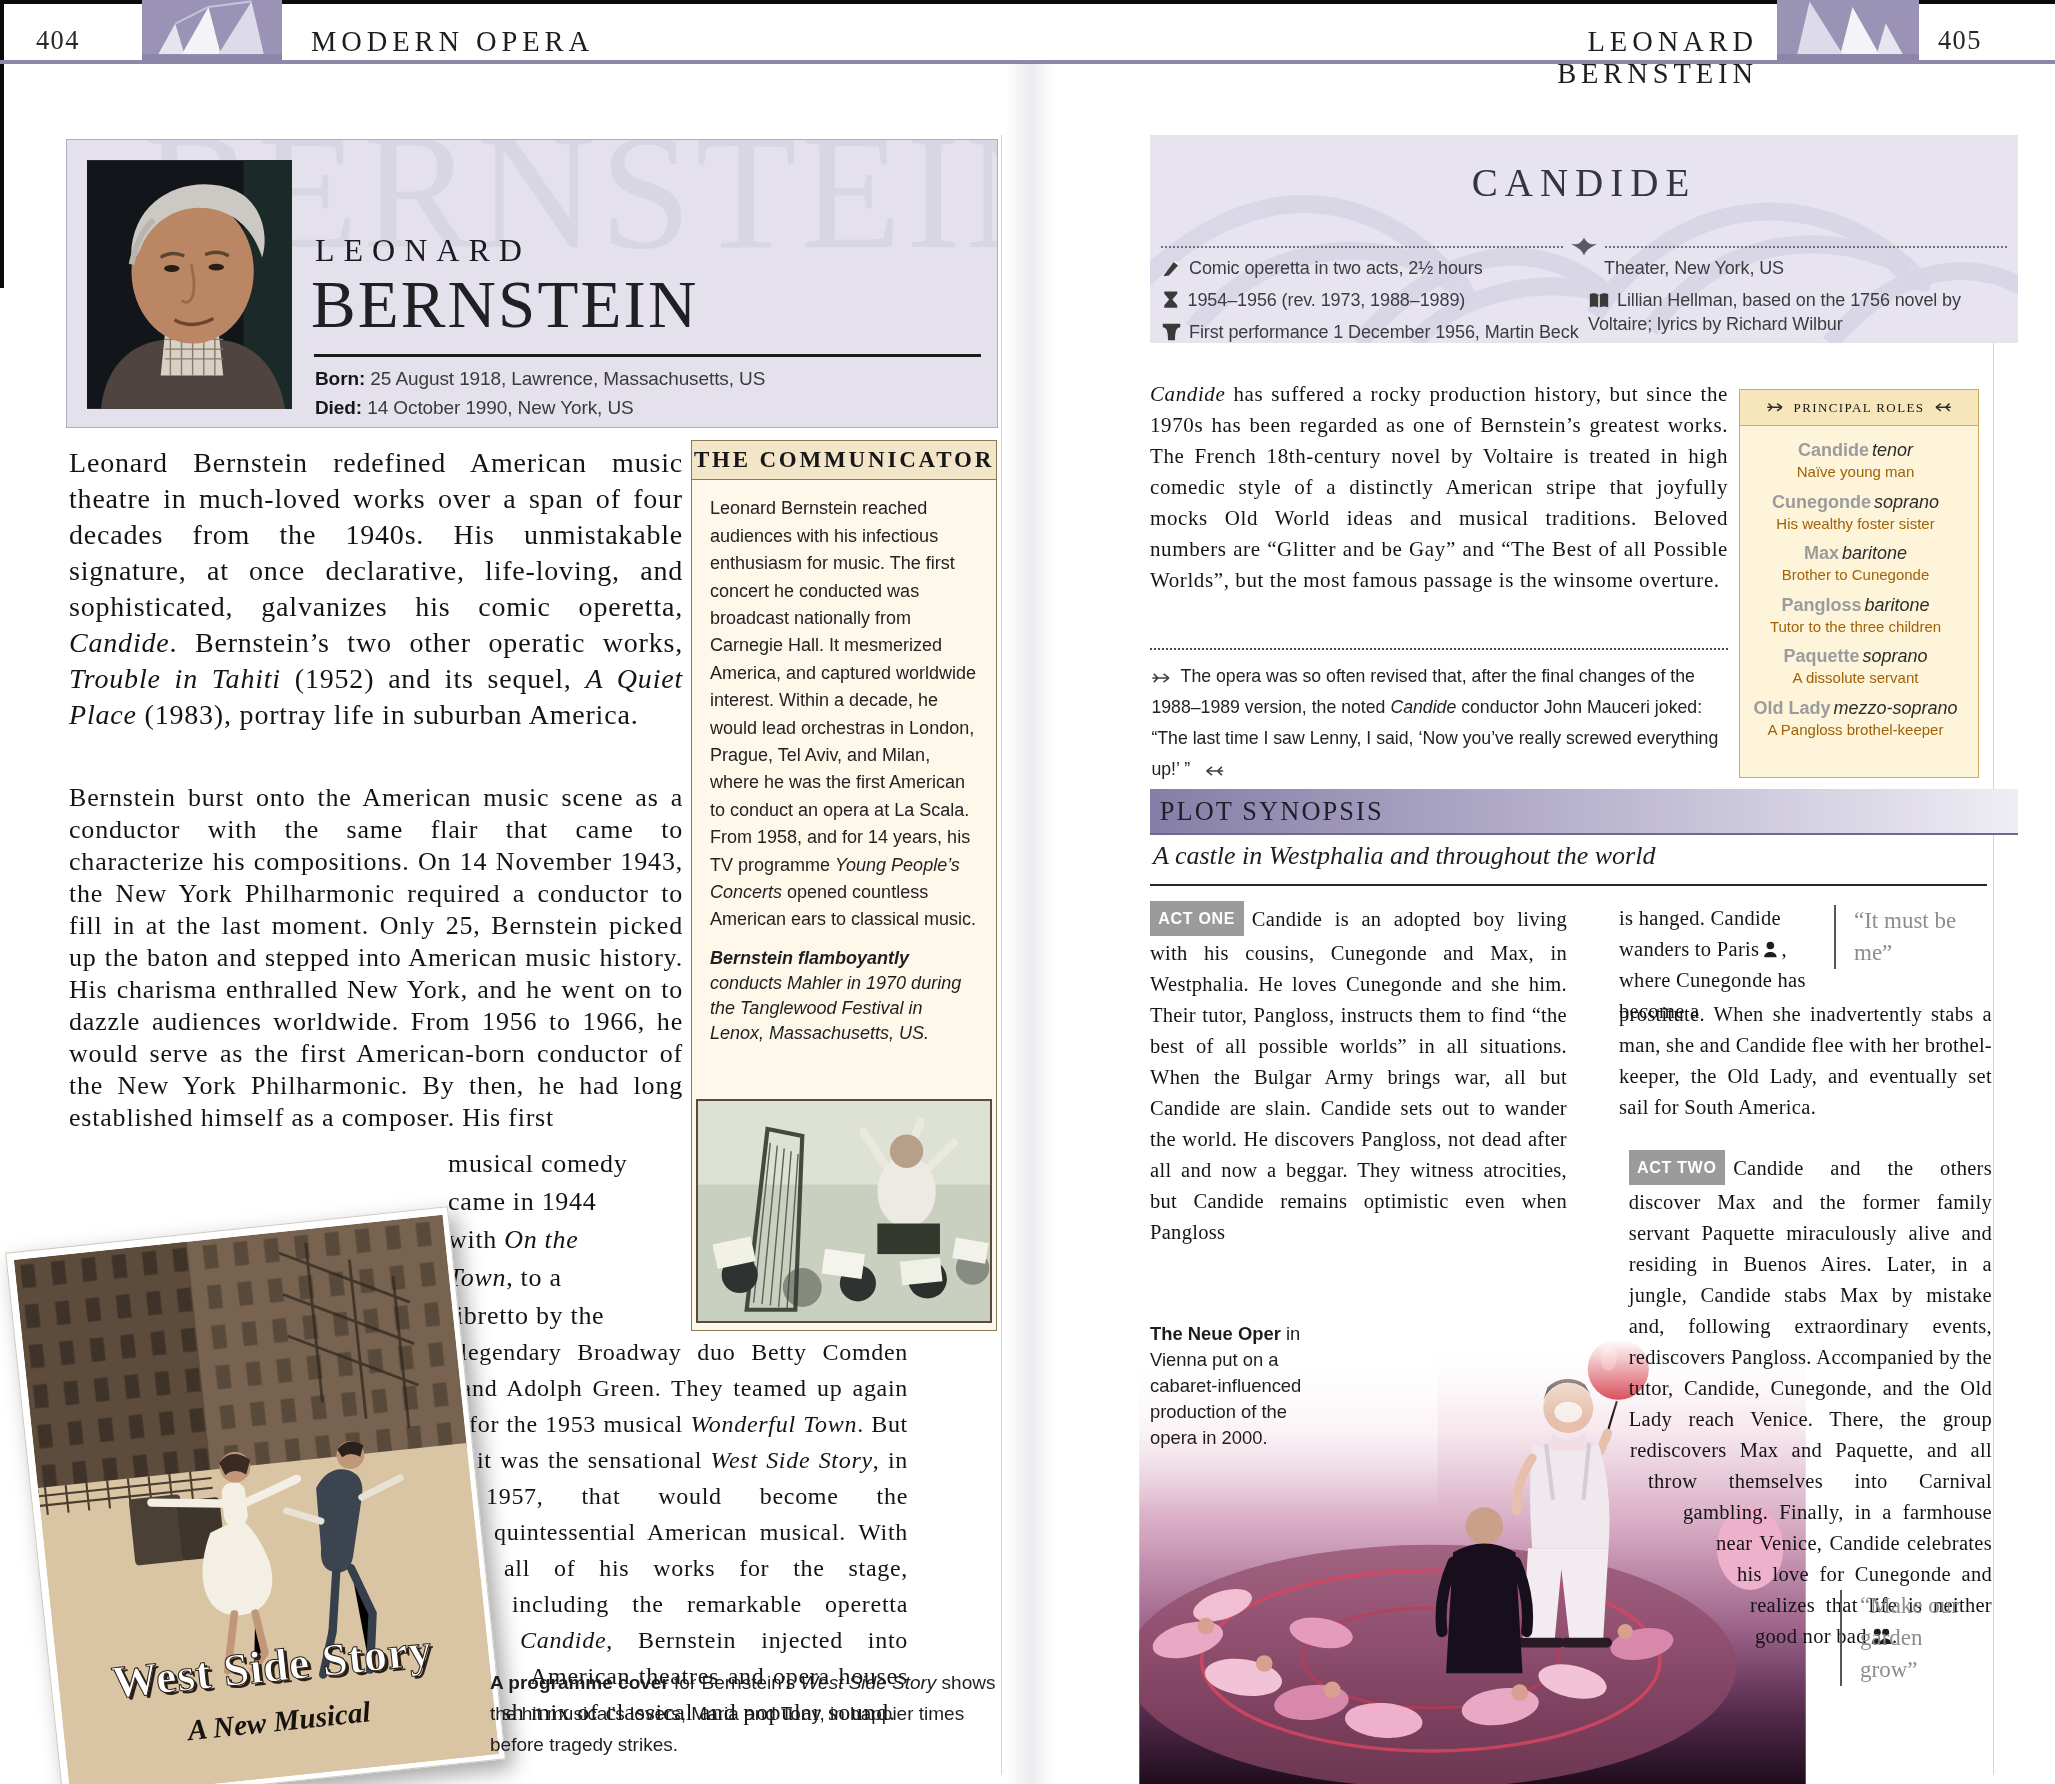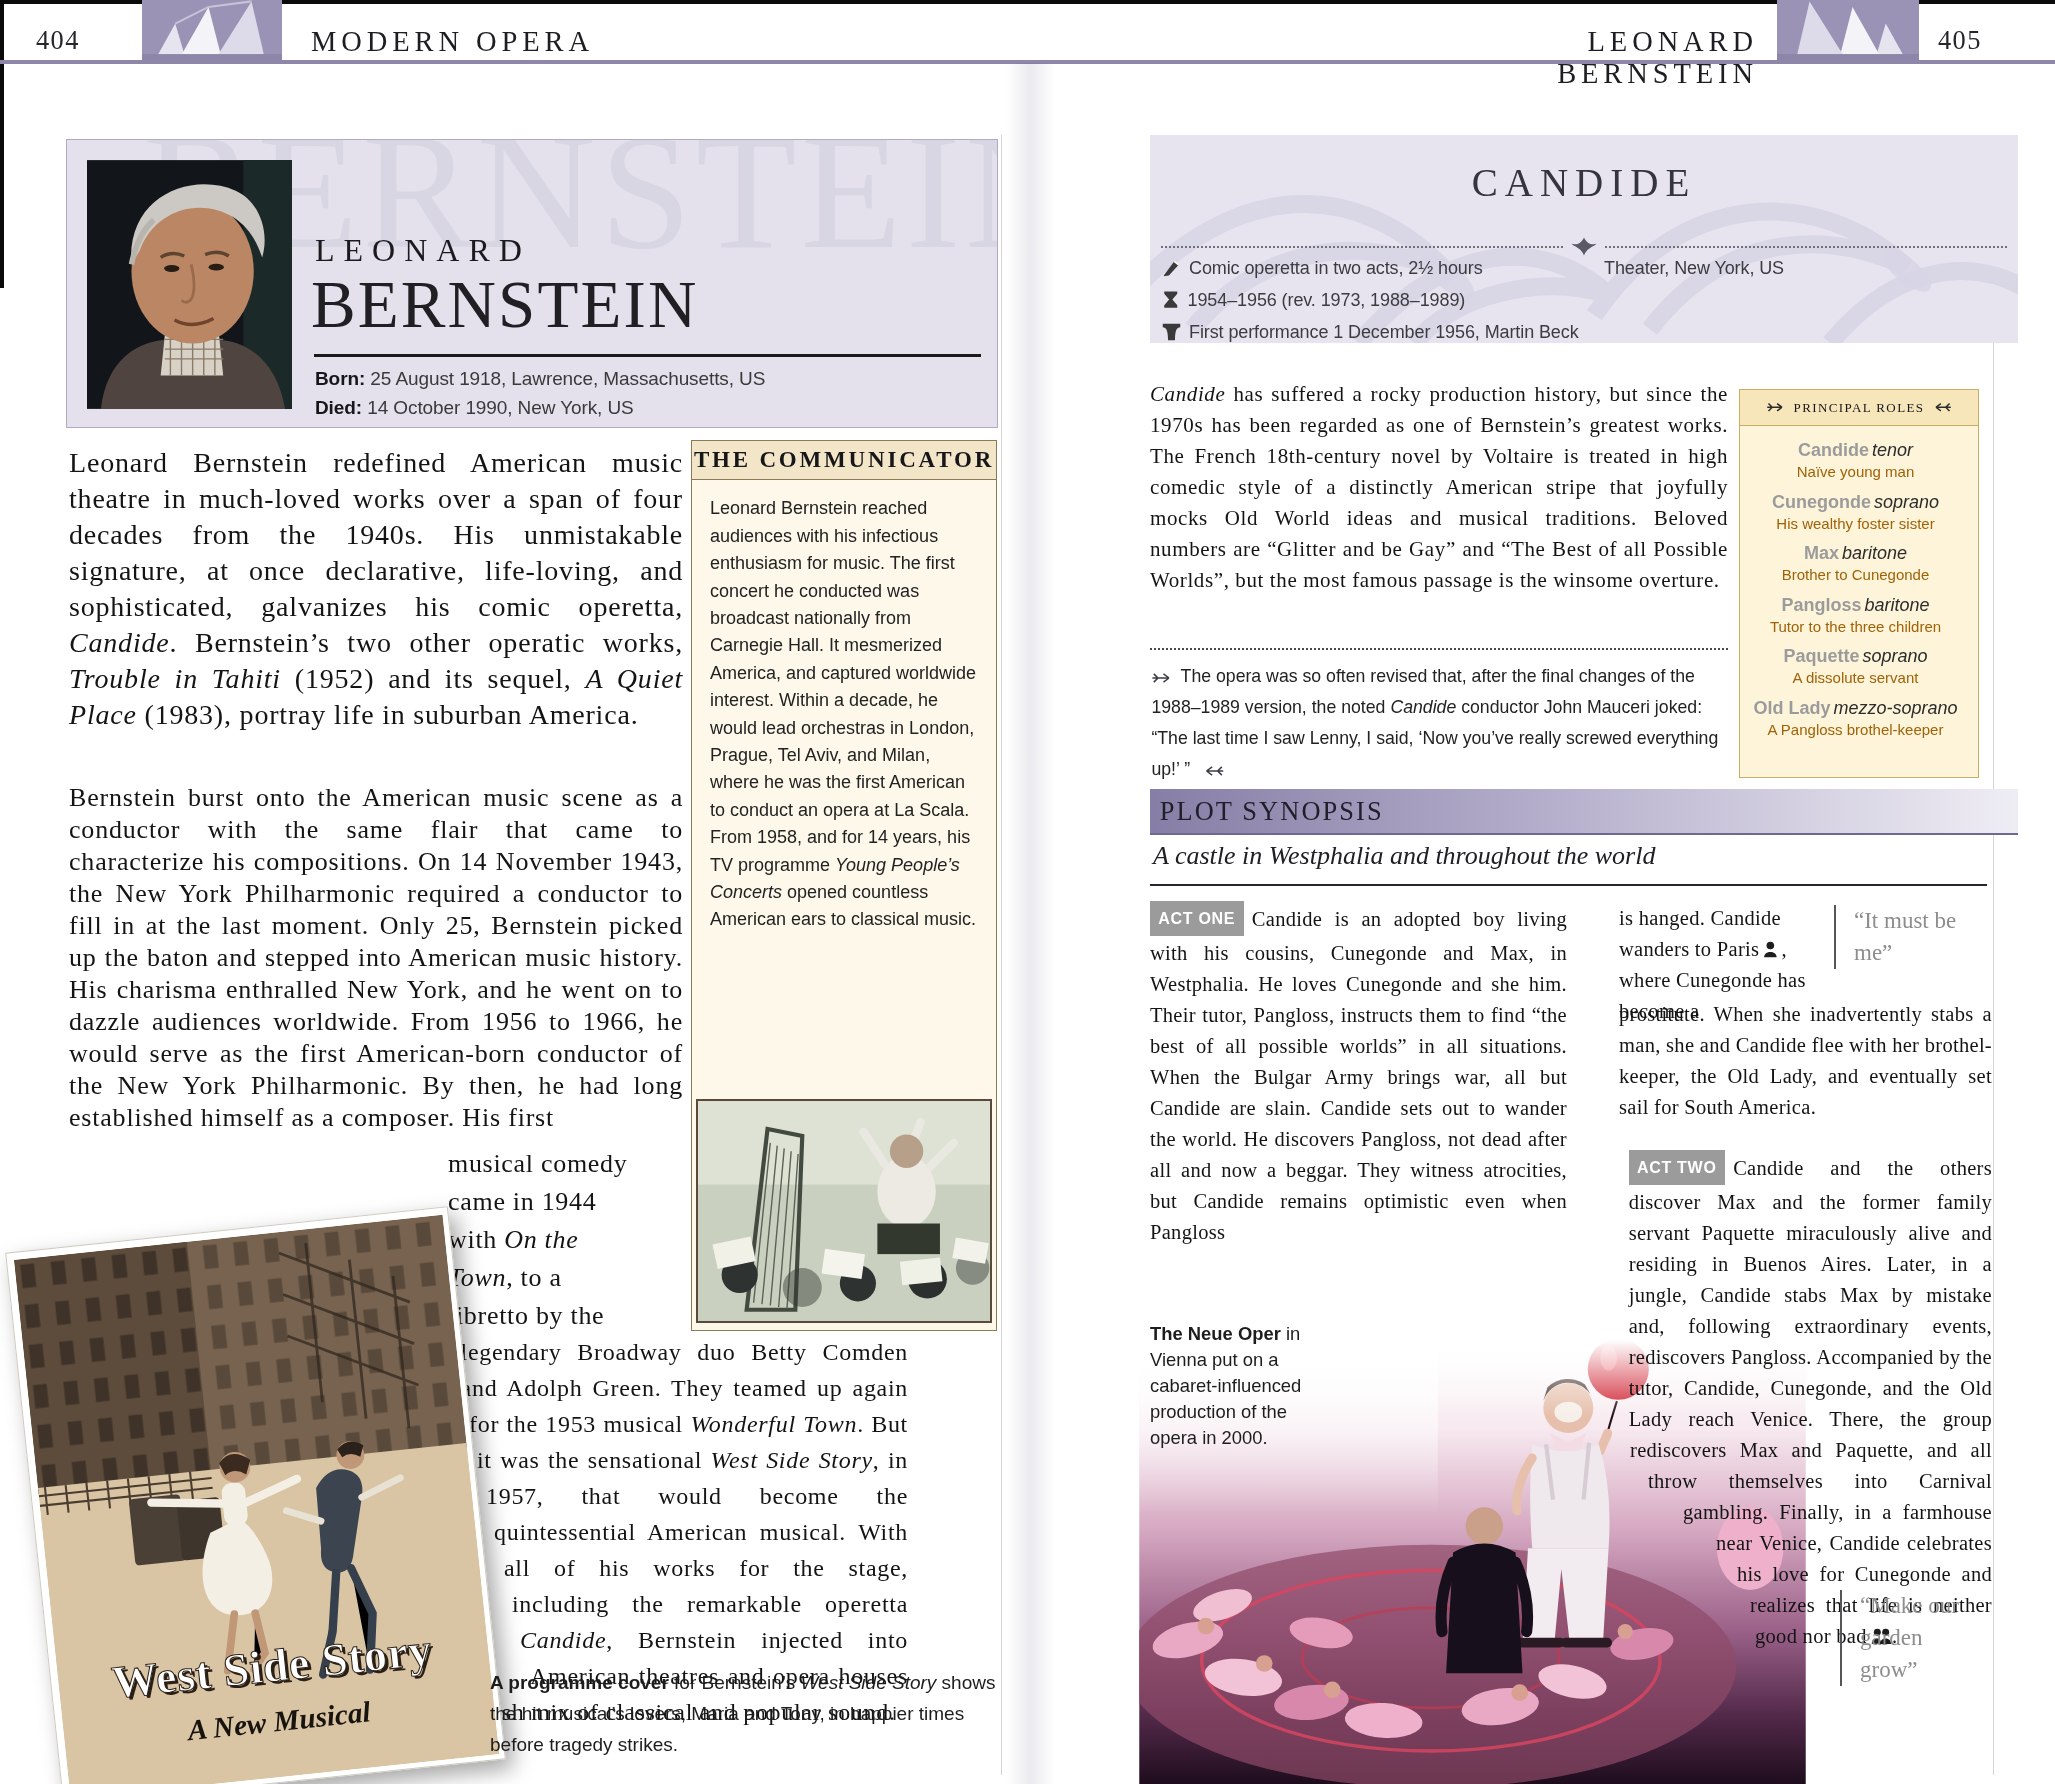--- a/index.html
+++ b/index.html
@@ -174,20 +174,24 @@
   <div class="step" style="width:65px;height:36px"></div>
   <div class="step" style="width:75px;height:36px"></div>
   <span>legendary Broadway duo Betty Comden and Adolph Green. They teamed up again for the 1953 musical <i>Wonderful Town</i>. But it was the sensational <i>West Side Story</i>, in 1957, that would become the quintessential American musical. With all of his works for the stage, including the remarkable operetta <i>Candide</i>, Bernstein injected into American theatres and opera houses a fresh mix of classical and popular sound.</span>
 </div>
 
 <div class="abs" id="sbox">
   <div id="sband">
     <span class="serif">THE COMMUNICATOR</span>
   </div>
   <div class="sans" id="sbody">Leonard Bernstein reached audiences with his infectious enthusiasm for music. The first concert he conducted was broadcast nationally from Carnegie Hall. It mesmerized America, and captured worldwide interest. Within a decade, he would lead orchestras in London, Prague, Tel Aviv, and Milan, where he was the first American to conduct an opera at La Scala. From 1958, and for 14 years, his TV programme <i>Young People’s Concerts</i> opened countless American ears to classical music.</div>
+  <div class="sans" id="scap">
+    <span class="bi">Bernstein flamboyantly</span>
+    <span class="i">conducts Mahler in 1970 during the Tanglewood Festival in Lenox, Massachusetts, US.</span>
+  </div>
 </div>
 
 <div class="abs" id="orchph">
   <svg width="292" height="220" viewBox="0 0 420 316">
     <rect width="420" height="316" fill="#cad0c0"></rect>
     <rect width="420" height="120" fill="#dde2d4"></rect>
     <path d="M70 300 L100 40 L150 50 L140 300 Z" fill="none" stroke="#434b40" stroke-width="6"></path>
     <path d="M80 290 L104 60 M92 292 L114 64 M104 294 L124 68 M116 296 L134 72 M128 298 L144 76" stroke="#5a6355" stroke-width="2"></path>
     <path d="M268 90 L238 44 M300 84 L320 30 M332 96 L368 60" stroke="#e9e9e1" stroke-width="12" stroke-linecap="round"></path>
     <ellipse cx="300" cy="130" rx="42" ry="52" fill="#eceae2"></ellipse>
@@ -283,20 +287,26 @@
   </div>
   <div class="abs sans drow" style="left:11px;top:186px;width:431px">
     <svg width="21" height="21" viewBox="0 0 24 24">
       <path d="M2 3 H22 V7 C18 7 16 11 16 21 H8 C8 11 6 7 2 7 Z" fill="#3a3a3a"></path>
       <path d="M8 21 H16" stroke="#3a3a3a" stroke-width="2"></path>
     </svg><span>First performance 1 December 1956, Martin Beck</span>
   </div>
 
   <div class="abs sans drow" style="left:454px;top:122px;width:417px">
     <span>Theater, New York, US</span>
+  </div>
+  <div class="abs sans drow" style="left:438px;top:154px;width:417px">
+    <svg width="22" height="19.5" viewBox="0 0 24 20">
+      <path d="M12 4 C9 1.5 5 1.5 2 2.5 V17 C5 16 9 16 12 18 C15 16 19 16 22 17 V2.5 C19 1.5 15 1.5 12 4 Z" fill="#3a3a3a"></path>
+      <path d="M12 4 V18" stroke="#fdf8ea" stroke-width="1.6"></path>
+    </svg><span>Lillian Hellman, based on the 1756 novel by Voltaire; lyrics by Richard Wilbur</span>
   </div>
 </div>
 
 <div class="abs just serif" id="ov"><i>Candide</i> has suffered a rocky production history, but since the 1970s has been regarded as one of Bernstein’s greatest works. The French 18th-century novel by Voltaire is treated in high comedic style of a distinctly American stripe that joyfully mocks Old World ideas and musical traditions. Beloved numbers are “Glitter and be Gay” and “The Best of all Possible Worlds”, but the most famous passage is the winsome overture.</div>
 
 <div class="abs sans" id="note">
   <svg width="23.6" height="14" viewBox="0 0 34 20" style="margin-right:5.6px">
     <path d="M2 10 H26 M26 10 L18 4 M26 10 L18 16 M4 4 L10 10 L4 16" stroke="#3c3c44" stroke-width="2.2" fill="none"></path>
   </svg><span>The opera was so often revised that, after the final changes of the 1988–1989 version, the noted <i>Candide</i> conductor John Mauceri joked: “The last time I saw Lenny, I said, ‘Now you’ve really screwed everything up!’ ”</span>
   <svg width="23.6" height="14" viewBox="0 0 34 20" style="margin-left:5.6px">

